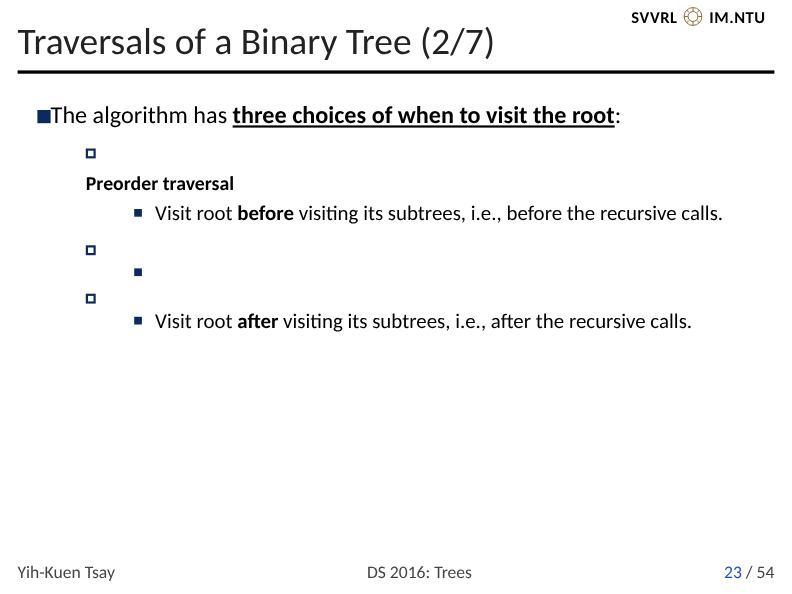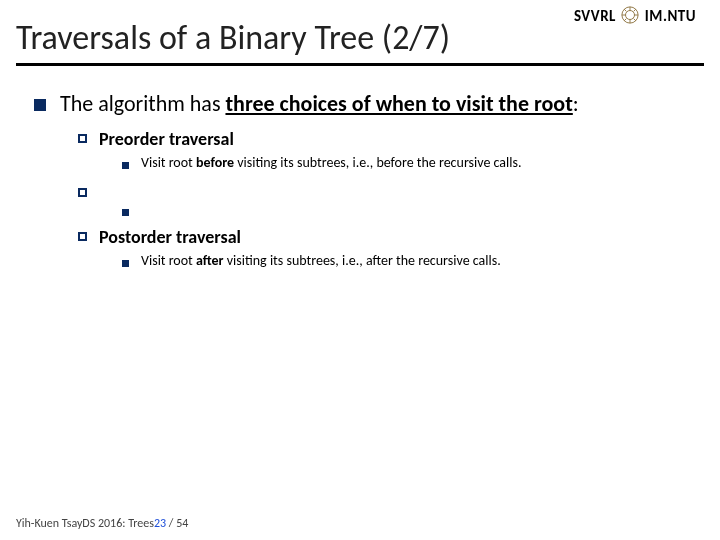--- a/index.html
+++ b/index.html
@@ -40,72 +40,72 @@
   .title-rule {
     height: 3px;
     background: #000;
     margin: 0 16px 0 16px;
   }
   .content {
     padding: 24px 22px 0 34px;
   }
   .lvl1 {
     display: flex;
-    gap: 14px;
     font-size: 22px;
     line-height: 1.25;
     margin-bottom: 10px;
   }
   .bullet-sq-lg {
     width: 12px; height: 12px;
     background: #0a2a60;
     margin-top: 9px;
     flex: 0 0 auto;
   }
   .lvl1 .text { color: #000; }
   .u { text-decoration: underline; }
   .b { font-weight: bold; }
 
   .lvl2 {
     display: flex;
     gap: 12px;
     font-size: 18px;
     margin: 10px 0 4px 44px;
+    flex-direction: column;
   }
   .bullet-sq-sm {
     width: 9px; height: 9px;
     border: 2px solid #0a2a60;
     background: transparent;
     margin-top: 6px;
     flex: 0 0 auto;
   }
   .lvl2 .text { font-weight: bold; }
 
   .lvl3 {
     display: flex;
     gap: 12px;
-    font-size: 14px;
+    font-size: 19px;
     line-height: 1.35;
     margin: 2px 0 8px 88px;
   }
   .bullet-sq-xs {
     width: 7px; height: 7px;
     background: #0a2a60;
     margin-top: 8px;
     flex: 0 0 auto;
   }
   .lvl3 .text { color: #000; }
 
   .footer {
     position: absolute;
     bottom: 10px;
     left: 16px; right: 16px;
     display: flex;
-    justify-content: flex-start;
-    font-size: 12px;
+    justify-content: space-between;
+    font-size: 16px;
     color: #444;
   }
   .footer .right .cur { color: #1d4ed8; }
 </style>
 </head>
 <body>
 
 <div class="header">
   <div class="brand">
     <span class="org">SVVRL</span>
@@ -153,21 +153,20 @@
 
   <div class="lvl2">
     <span class="bullet-sq-sm"></span>
   </div>
   <div class="lvl3">
     <span class="bullet-sq-xs"></span>
   </div>
 
   <div class="lvl2">
     <span class="bullet-sq-sm"></span>
-    <span class="text">Postorder traversal</span>
   </div>
   <div class="lvl3">
     <span class="bullet-sq-xs"></span>
     <span class="text">
       <span>Visit root </span><span class="b">after</span><span> visiting its subtrees, i.e., after the recursive calls.</span>
     </span>
   </div>
 
 </div>
 

